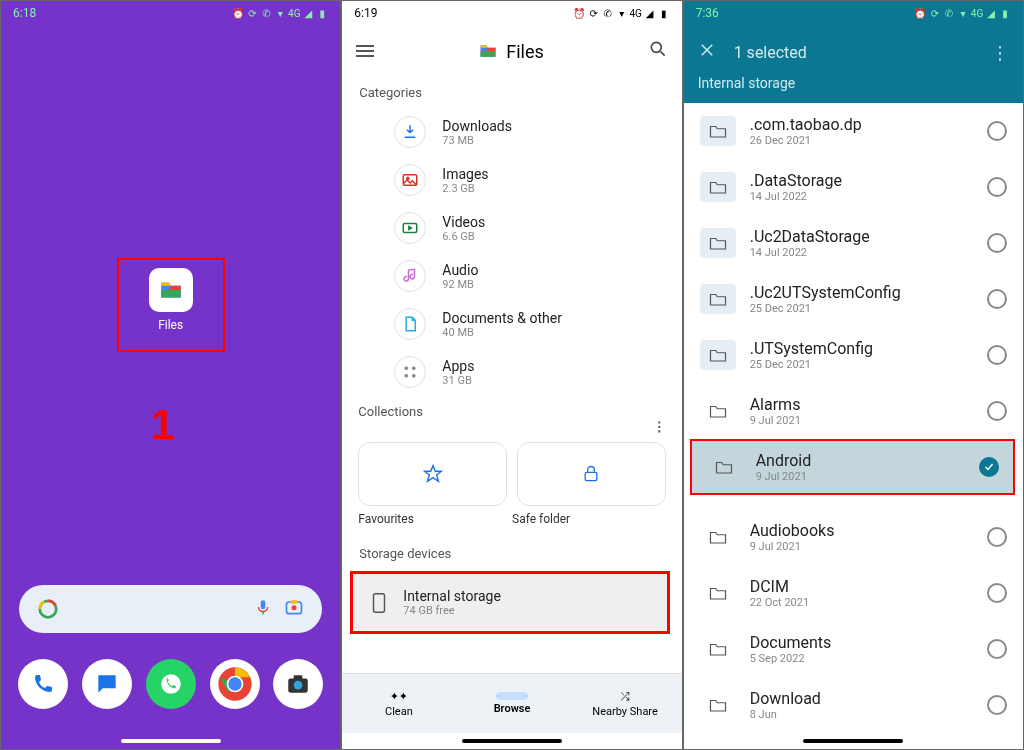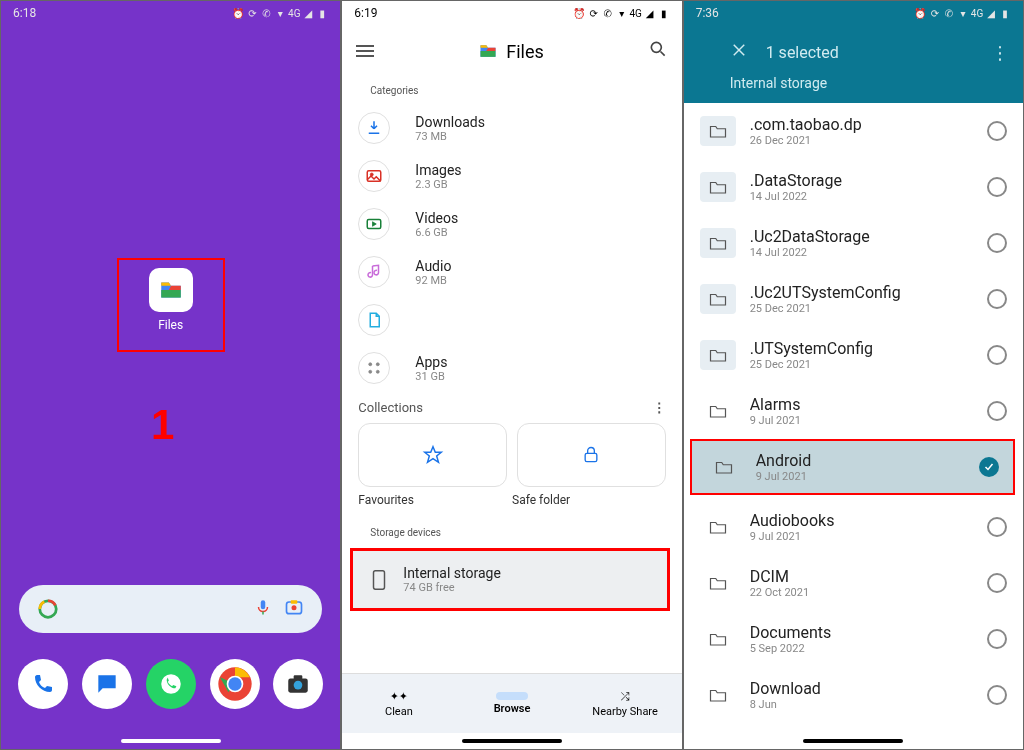--- a/index.html
+++ b/index.html
@@ -7,21 +7,21 @@
   .phone { flex: 1; height: 750px; border: 1px solid #666; position: relative; overflow: hidden; display: flex; flex-direction: column; }
   .phone1 { background: #7633c9; }
   .phone2 { background: #fff; }
   .phone3 { background: #fff; }
 
   
   .status { height: 24px; display: flex; align-items: center; padding: 0 12px; font-size: 12px; }
   .status-left { flex: 1; }
   .status-right { display: flex; gap: 2px; align-items: center; }
   .status.dark { color: #000000; }
-  .status.light { color: #e5e5e5; }
+  .status.light { color: #86efac; }
   .stat-ic { width: 12px; height: 12px; display: inline-flex; align-items: center; justify-content: center; font-size: 10px; }
 
   
   .home { flex: 1; display: flex; flex-direction: column; justify-content: center; align-items: center; }
   .app-icon-box { border: 2px solid red; padding: 8px 30px 18px; text-align: center; }
   .app-icon { width: 44px; height: 44px; background: #fff; border-radius: 10px; display: flex; align-items: center; justify-content: center; margin: 0 auto 6px; }
   .app-icon-inner { width: 26px; height: 26px; }
   .app-label { color: #fff; font-size: 12px; }
   .step-num { font-family: Arial; font-weight: bold; font-size: 42px; color: red; position: absolute; }
   .step1 { left: 150px; top: 400px; }
@@ -39,53 +39,53 @@
   .phone1-bottom { margin-top: auto; }
 
   
   .topbar2 { display: flex; align-items: center; height: 52px; padding: 0 14px; }
   .hamburger { display: flex; flex-direction: column; gap: 3px; }
   .hamburger div { width: 18px; height: 2px; background: #555; }
   .topbar2-title { flex: 1; display: flex; align-items: center; justify-content: center; gap: 8px; font-size: 18px; }
   .files-logo { width: 20px; height: 20px; }
   .search-ic svg { width: 20px; height: 20px; }
   .scroll2 { flex: 1; overflow: hidden; }
-  .section-title { padding: 8px 28px; font-size: 10px; color: #555; }
-  .cat-row { display: flex; align-items: center; padding: 8px 16px; gap: 25px; }
+  .section-title { padding: 8px 17px; font-size: 13px; color: #555; }
+  .cat-row { display: flex; align-items: center; padding: 8px 16px; gap: 16px; margin-left: 36px; }
   .cat-ic { width: 32px; height: 32px; border: 1px solid #e0e0e0; border-radius: 16px; display: flex; align-items: center; justify-content: center; }
   .cat-text .t { font-size: 14px; color: #222; }
   .cat-text .s { font-size: 11px; color: #888; }
-  .coll-header { display: flex; align-items: flex-start; padding: 8px 16px; font-size: 13px; color: #555; }
+  .coll-header { display: flex; align-items: flex-start; padding: 8px 16px; font-size: 13px; color: #555; flex-direction: column; }
   .coll-menu { margin-left: auto; font-weight: bold; }
   .coll-cards { display: flex; gap: 10px; padding: 0 16px; }
   .coll-card { flex: 1; height: 64px; border: 1px solid #e0e0e0; border-radius: 12px; display: flex; align-items: center; justify-content: center; }
   .coll-labels { display: flex; padding: 6px 16px 12px; }
   .coll-labels div { flex: 1; font-size: 12px; color: #333; }
   .storage-row { display: flex; align-items: center; padding: 14px 16px; gap: 14px; border: 3px solid red; margin: 2px 12px 2px 8px; background: #edeff1; }
   .storage-ic { width: 20px; height: 20px; display:flex; align-items:center; justify-content:center; }
   .storage-t { font-size: 14px; color: #222; }
   .storage-s { font-size: 11px; color: #888; }
   .bottom-nav { display: flex; height: 60px; background: #eef2f7; border-top: 1px solid #ddd; }
   .bn-item { flex: 1; display: flex; flex-direction: column; align-items: center; justify-content: center; gap: 2px; font-size: 11px; }
   .bn-active-pill { background: #c5defb; border-radius: 14px; padding: 4px 16px; }
   .bn-cam { width:18px; height:14px; background:#333; border-radius:3px; position:relative; }
   .bn-cam::after { content:''; width:6px; height:6px; background:#eef2f7; border-radius:50%; position:absolute; left:6px; top:4px; }
   .navbar-pill2 { width: 100px; height: 4px; background: #000; border-radius: 2px; margin: 6px auto 6px; }
 
   
-  .topbar3 { background: #0b7792; color: #d0ebf0; padding: 6px 14px 12px; margin-left: 32px; }
+  .topbar3 { background: #0b7792; color: #d0ebf0; padding: 6px 14px 12px; }
   .tb3-row1 { display: flex; align-items: center; height: 42px; gap: 18px; }
   .tb3-close svg { width: 18px; height: 18px; stroke: #d0ebf0; }
   .tb3-count { font-size: 16px; }
   .tb3-menu { margin-left: auto; font-size:18px; }
   .tb3-path { font-size: 14px; margin-top: 2px; }
   .list3 { flex: 1; overflow: hidden; }
   .l3-row { display: flex; align-items: center; padding: 12px 16px; gap: 14px; position: relative; }
   .l3-row.selected { background: #c3d6dc; }
-  .l3-row.boxed { outline: 2px solid red; outline-offset: -2px; margin: 0 8px 4px 6px; justify-content: center; }
+  .l3-row.boxed { outline: 2px solid red; outline-offset: -2px; margin: 0 8px 14px 6px; justify-content: center; }
   .l3-ic { width: 36px; height: 30px; background: #e7eef3; border-radius: 4px; display: flex; align-items: center; justify-content: center; }
   .l3-ic.plain { background: transparent; }
   .folder-svg { width: 18px; height: 16px; }
   .l3-text .t { font-size: 16px; color: #222; }
   .l3-text .s { font-size: 11px; color: #888; }
   .l3-circle { margin-left: auto; width: 20px; height: 20px; border: 2px solid #888; border-radius: 50%; }
   .l3-check { margin-left: auto; width: 20px; height: 20px; background: #0b7792; border-radius: 50%; display:flex; align-items:center; justify-content:center; }
   .navbar-pill3 { width: 100px; height: 4px; background: #000; border-radius: 2px; margin: 6px auto 6px; }
 </style>
 </head>
@@ -268,20 +268,24 @@
             <div class="s">92 MB</div>
           </div>
         </div>
         <div class="cat-row">
           <div class="cat-ic">
             <svg width="18" height="18" viewBox="0 0 24 24" stroke="#25aee0" fill="#25aee0">
               <path d="M7 3h8l4 4v14H7z" fill="none" stroke-width="2"></path>
               <path d="M15 3v4h4" fill="none" stroke-width="2"></path>
             </svg>
           </div>
+          <div class="cat-text">
+            <div class="t">Documents &amp; other</div>
+            <div class="s">40 MB</div>
+          </div>
         </div>
         <div class="cat-row">
           <div class="cat-ic">
             <svg width="18" height="18" viewBox="0 0 24 24" stroke="#888" fill="#888">
               <circle cx="7" cy="7" r="2"></circle>
               <circle cx="17" cy="7" r="2"></circle>
               <circle cx="7" cy="17" r="2"></circle>
               <circle cx="17" cy="17" r="2"></circle>
             </svg>
           </div>

